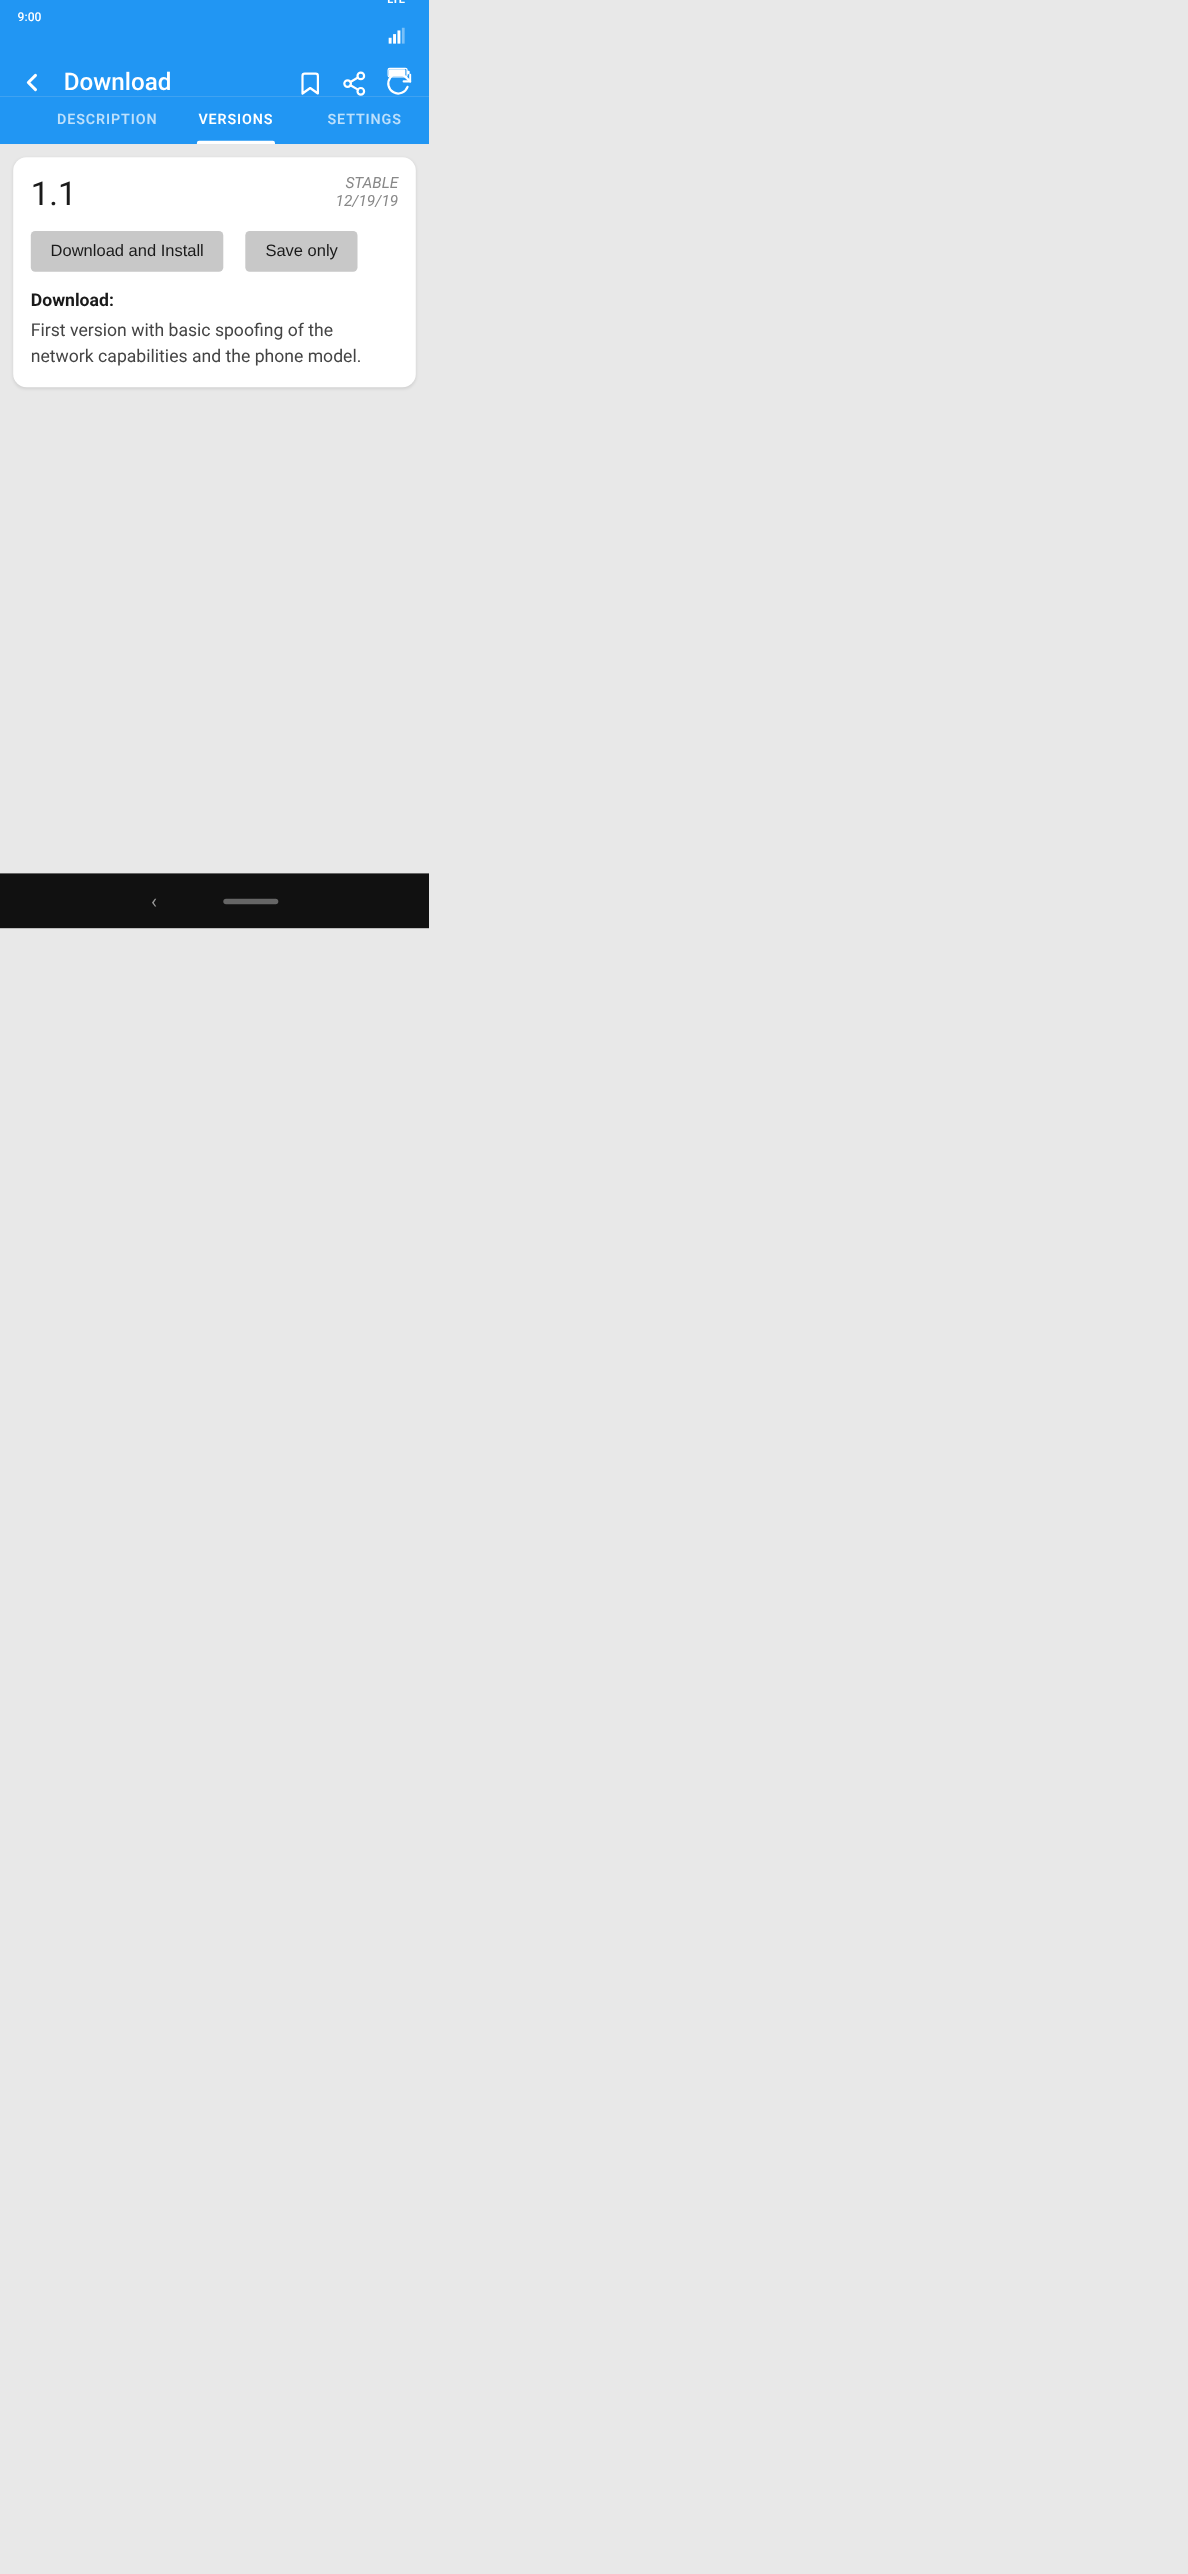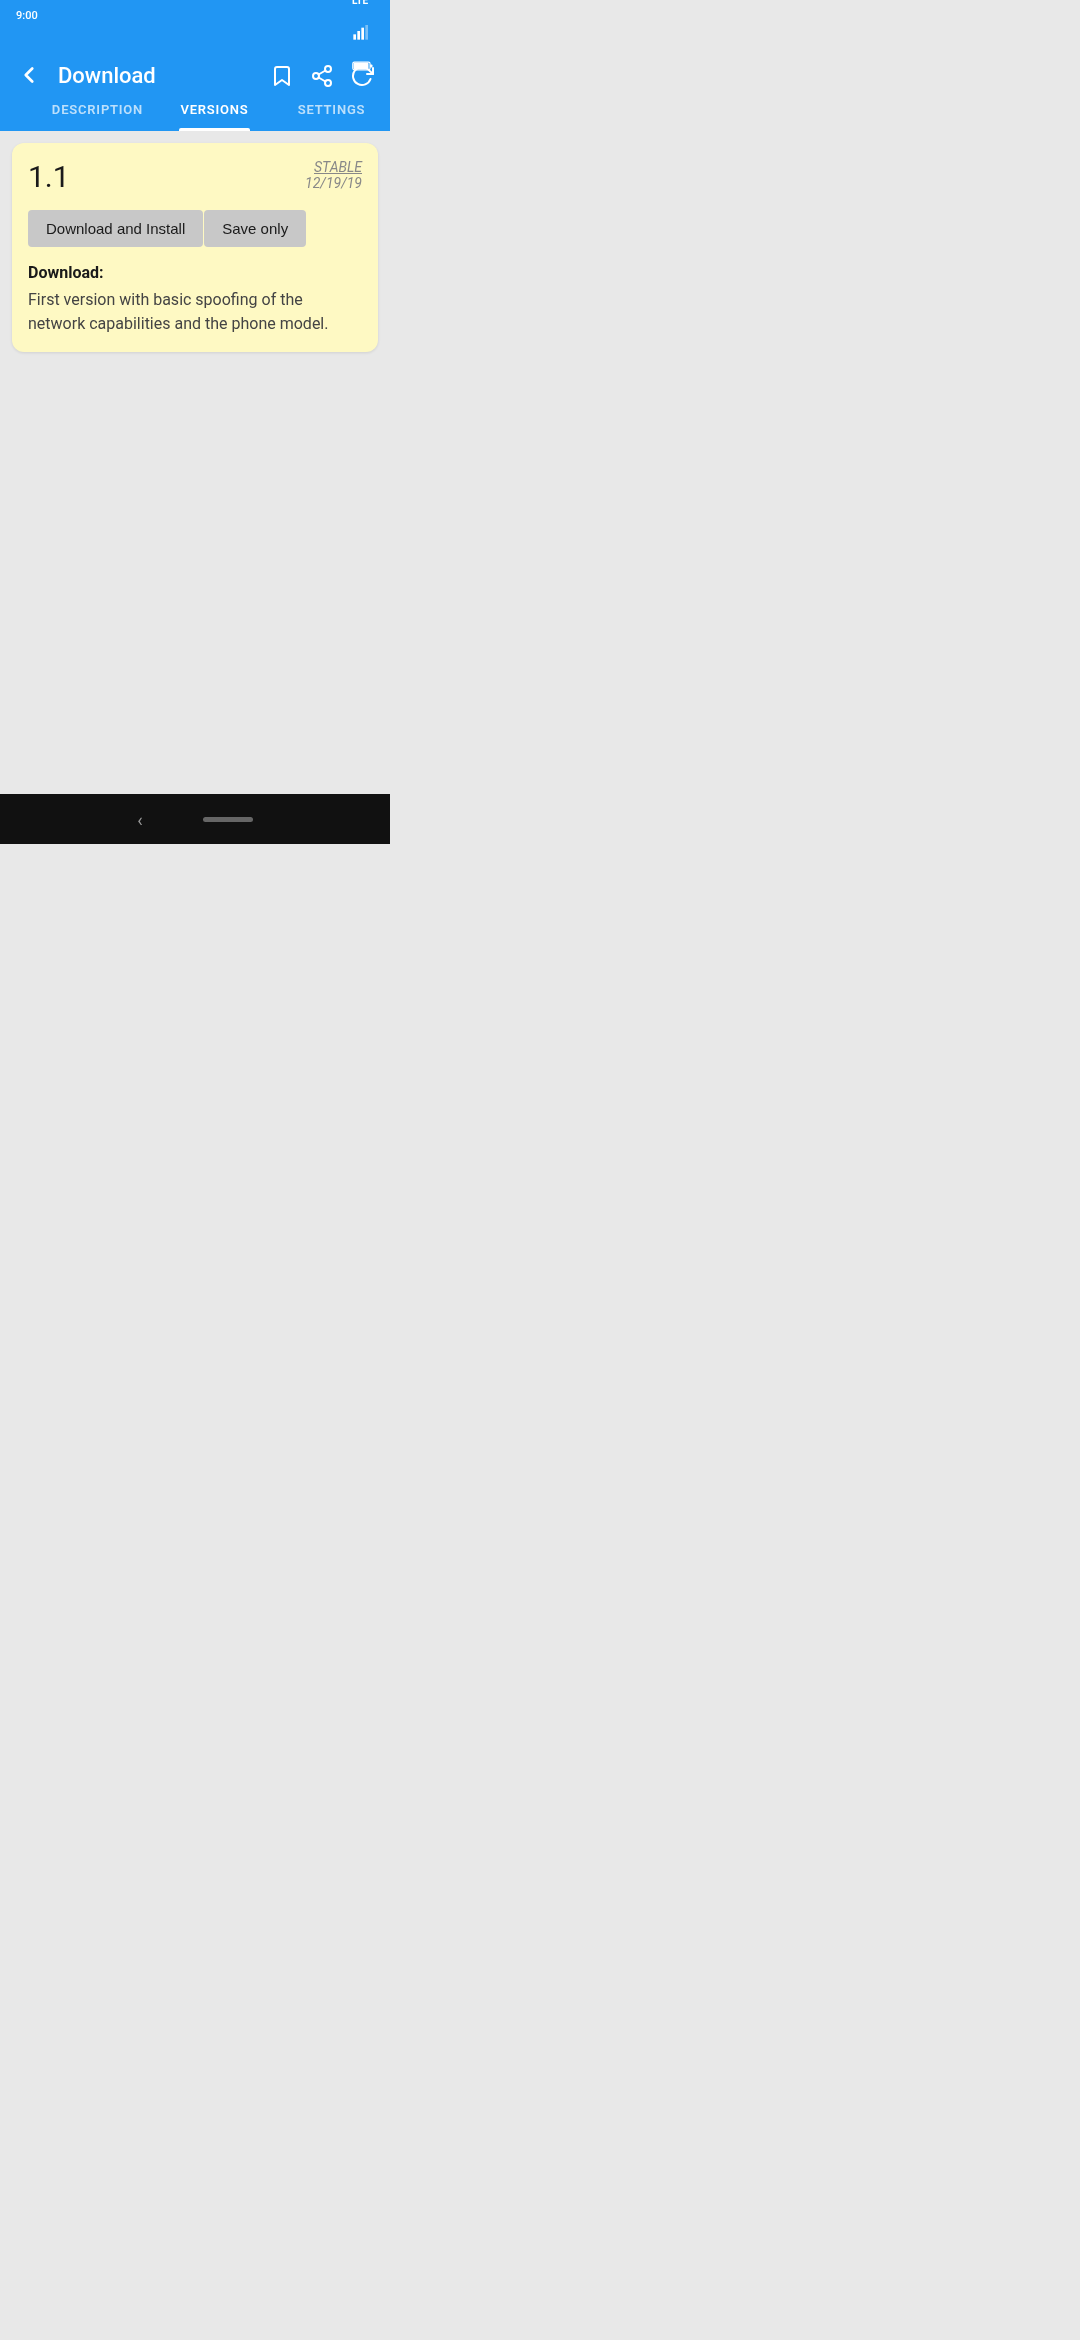--- a/index.html
+++ b/index.html
@@ -117,21 +117,21 @@
 
     
     .content {
       background: #e8e8e8;
       flex: 1;
       padding: 12px;
     }
 
     
     .version-card {
-      background: #fef9c3;
+      background: #ffffff;
       border-radius: 12px;
       padding: 16px;
       box-shadow: 0 1px 3px rgba(0,0,0,0.1);
     }
 
     .version-header {
       display: flex;
       justify-content: space-between;
       align-items: flex-start;
       margin-bottom: 16px;
@@ -145,33 +145,32 @@
 
     .version-meta {
       text-align: right;
     }
 
     .version-channel {
       font-style: italic;
       color: #888;
       font-size: 14px;
       display: block;
-      text-decoration: underline;
     }
 
     .version-date {
       font-style: italic;
       color: #888;
       font-size: 14px;
       display: block;
     }
 
     .version-actions {
       display: flex;
-      gap: 1px;
+      gap: 20px;
       margin-bottom: 16px;
     }
 
     .btn {
       padding: 10px 18px;
       border: none;
       border-radius: 4px;
       font-size: 15px;
       cursor: pointer;
       font-weight: 400;

